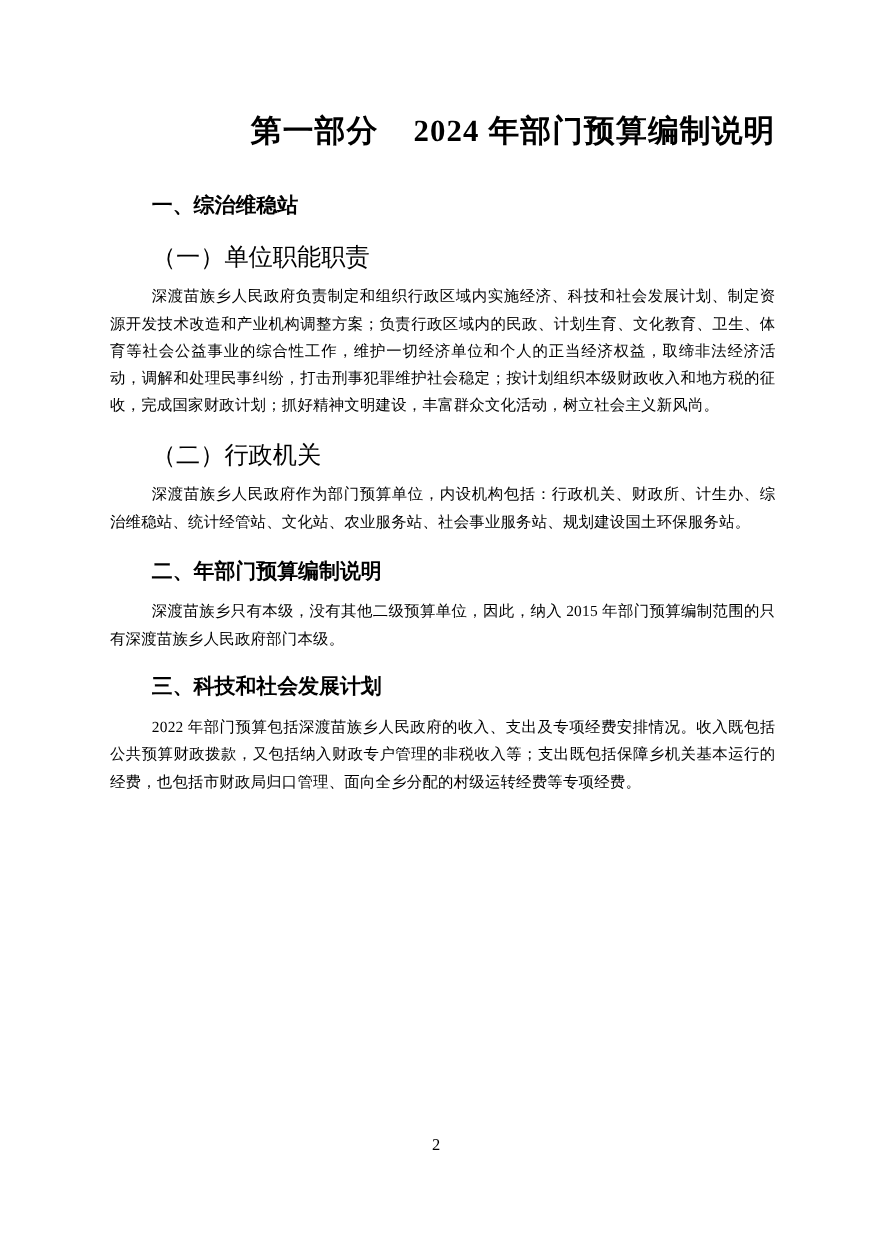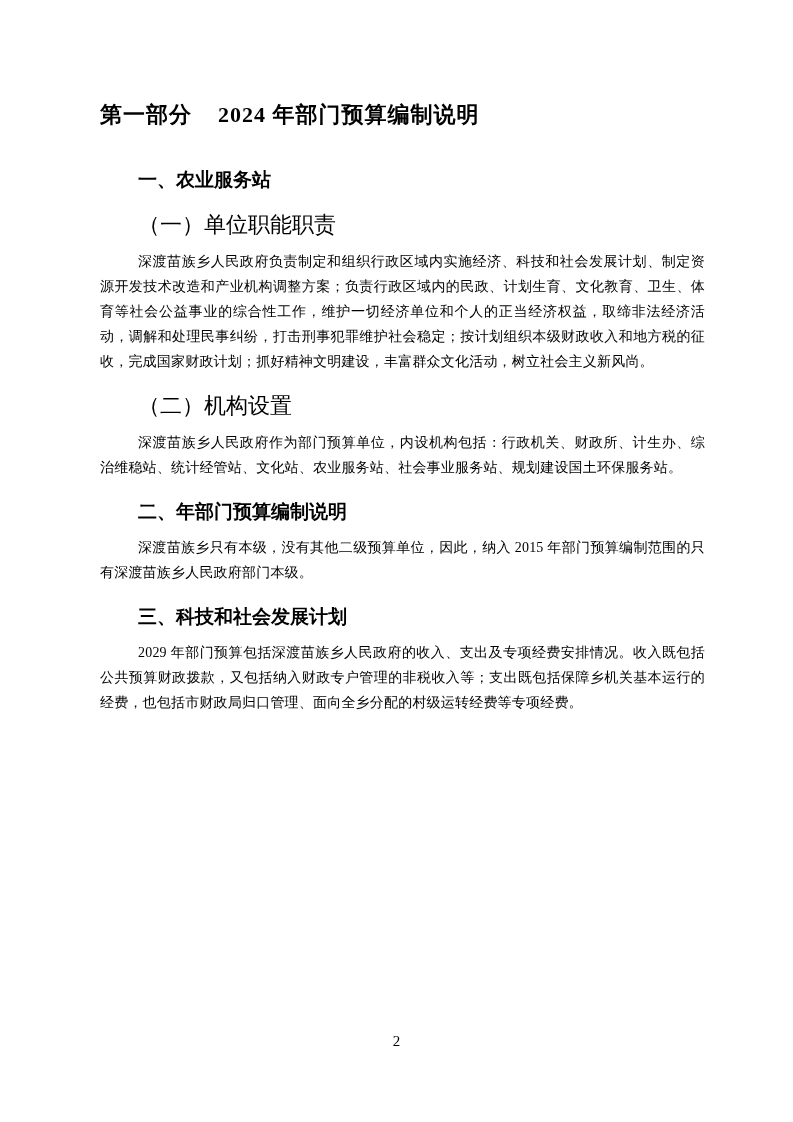--- a/index.html
+++ b/index.html
@@ -16,23 +16,23 @@
     overflow: hidden;
   }
   .page {
     box-sizing: border-box;
     width: 793px;
     height: 1122px;
     padding: 100px 88px 40px 100px;
     position: relative;
   }
   .doc-title {
-    font-size: 22px;
+    font-size: 28px;
     font-weight: bold;
-    text-align: left;
+    text-align: right;
     letter-spacing: 1px;
     margin: 0 0 34px 0;
     white-space: pre;
     line-height: 1.4;
   }
   .heading {
     font-size: 19px;
     font-weight: bold;
     margin: 16px 0 10px 0;
     text-indent: 38px;
@@ -63,29 +63,29 @@
     font-size: 15px;
   }
 </style>
 </head>
 <body>
 
 <div class="page">
 
   <h1 class="doc-title">第一部分    2024 年部门预算编制说明</h1>
 
-  <h2 class="heading">一、农业服务站</h2>
+  <h2 class="heading">一、综治维稳站</h2>
 
   <h3 class="subheading">（一）单位职能职责</h3>
   <p class="body-text">深渡苗族乡人民政府负责制定和组织行政区域内实施经济、科技和社会发展计划、制定资源开发技术改造和产业机构调整方案；负责行政区域内的民政、计划生育、文化教育、卫生、体育等社会公益事业的综合性工作，维护一切经济单位和个人的正当经济权益，取缔非法经济活动，调解和处理民事纠纷，打击刑事犯罪维护社会稳定；按计划组织本级财政收入和地方税的征收，完成国家财政计划；抓好精神文明建设，丰富群众文化活动，树立社会主义新风尚。</p>
 
-  <h3 class="subheading">（二）机构设置</h3>
+  <h3 class="subheading">（二）行政机关</h3>
   <p class="body-text">深渡苗族乡人民政府作为部门预算单位，内设机构包括：行政机关、财政所、计生办、综治维稳站、统计经管站、文化站、农业服务站、社会事业服务站、规划建设国土环保服务站。</p>
 
   <h2 class="heading">二、年部门预算编制说明</h2>
   <p class="body-text">深渡苗族乡只有本级，没有其他二级预算单位，因此，纳入 2015 年部门预算编制范围的只有深渡苗族乡人民政府部门本级。</p>
 
   <h2 class="heading">三、科技和社会发展计划</h2>
-  <p class="body-text">2029 年部门预算包括深渡苗族乡人民政府的收入、支出及专项经费安排情况。收入既包括公共预算财政拨款，又包括纳入财政专户管理的非税收入等；支出既包括保障乡机关基本运行的经费，也包括市财政局归口管理、面向全乡分配的村级运转经费等专项经费。</p>
+  <p class="body-text">2022 年部门预算包括深渡苗族乡人民政府的收入、支出及专项经费安排情况。收入既包括公共预算财政拨款，又包括纳入财政专户管理的非税收入等；支出既包括保障乡机关基本运行的经费，也包括市财政局归口管理、面向全乡分配的村级运转经费等专项经费。</p>
 
   <div class="page-number">2</div>
 
 </div>
 
 </body></html>

